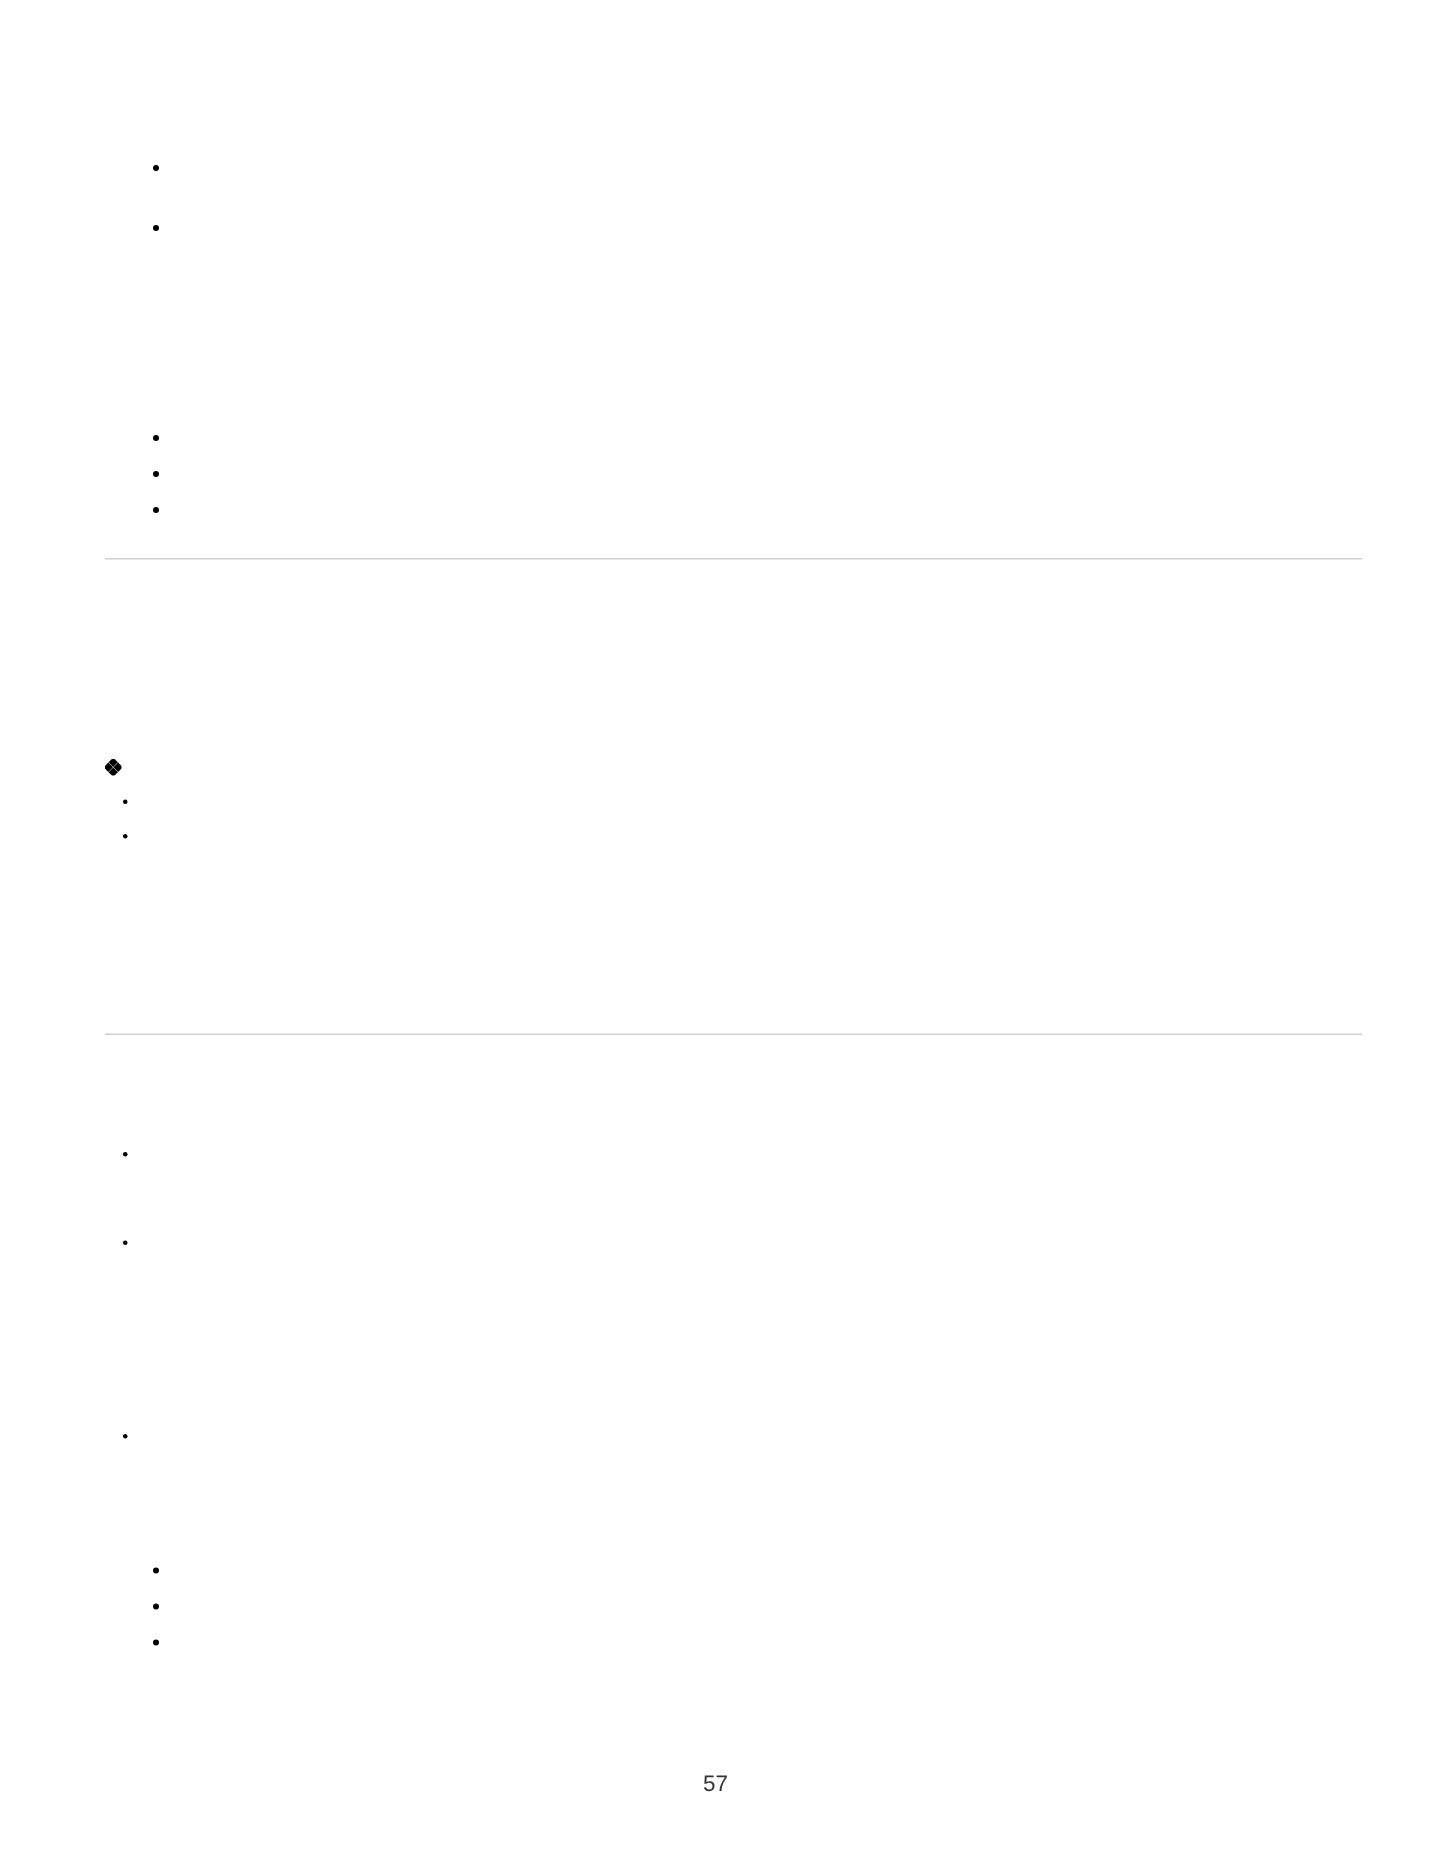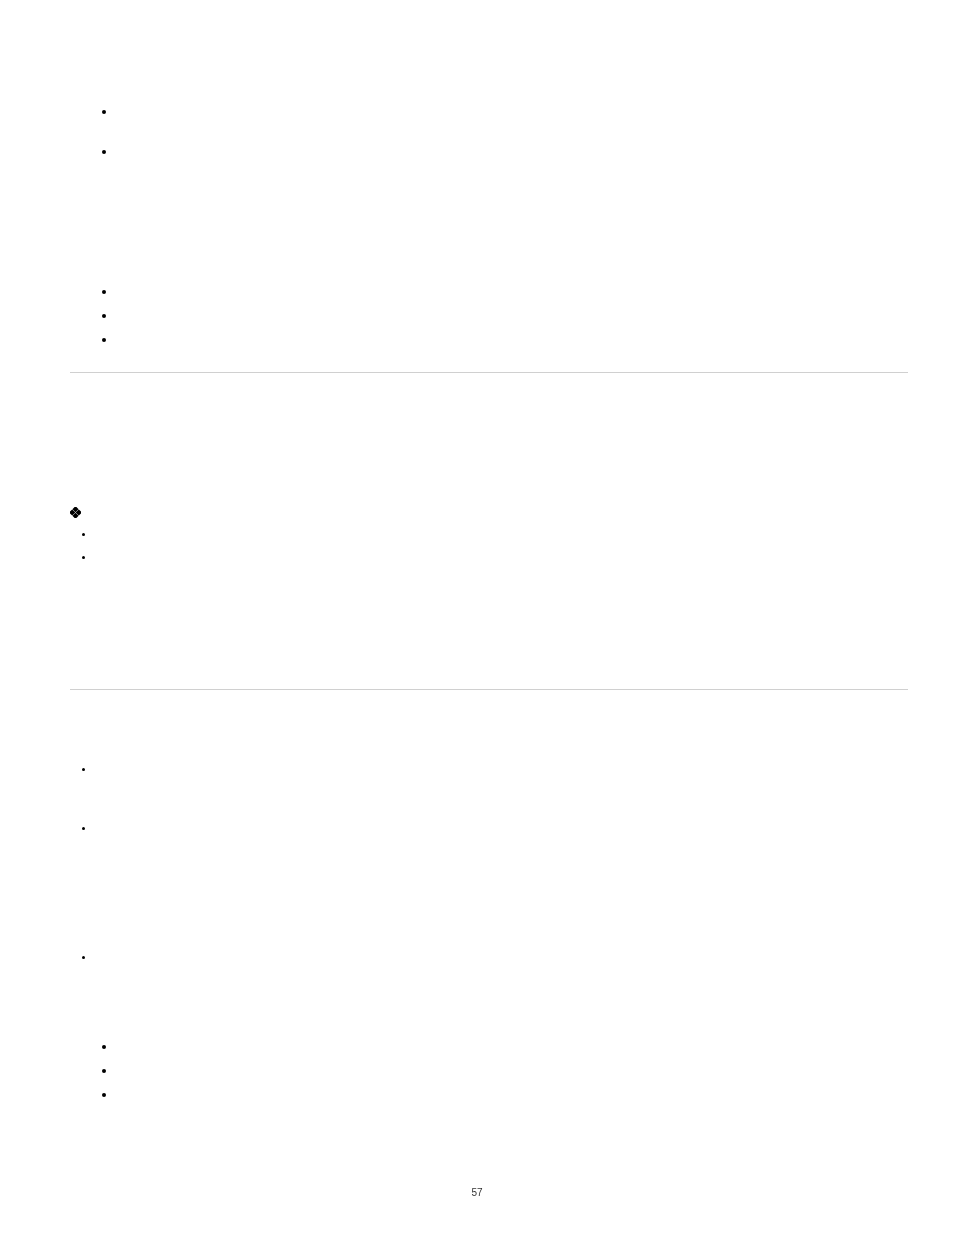--- a/index.html
+++ b/index.html
@@ -100,21 +100,21 @@
     }
     .bullet-list-4 .item {
       display: flex;
       margin-bottom: 12px;
     }
     .page-number {
       position: absolute;
       left: 50%;
       transform: translateX(-50%);
       bottom: 37px;
-      font-size: 10px;
+      font-size: 15px;
       color: #333;
     }
   </style>
 </head>
 <body>
 
 <div class="page">
 
   <div class="bullet-list-1">
     <div class="item">

